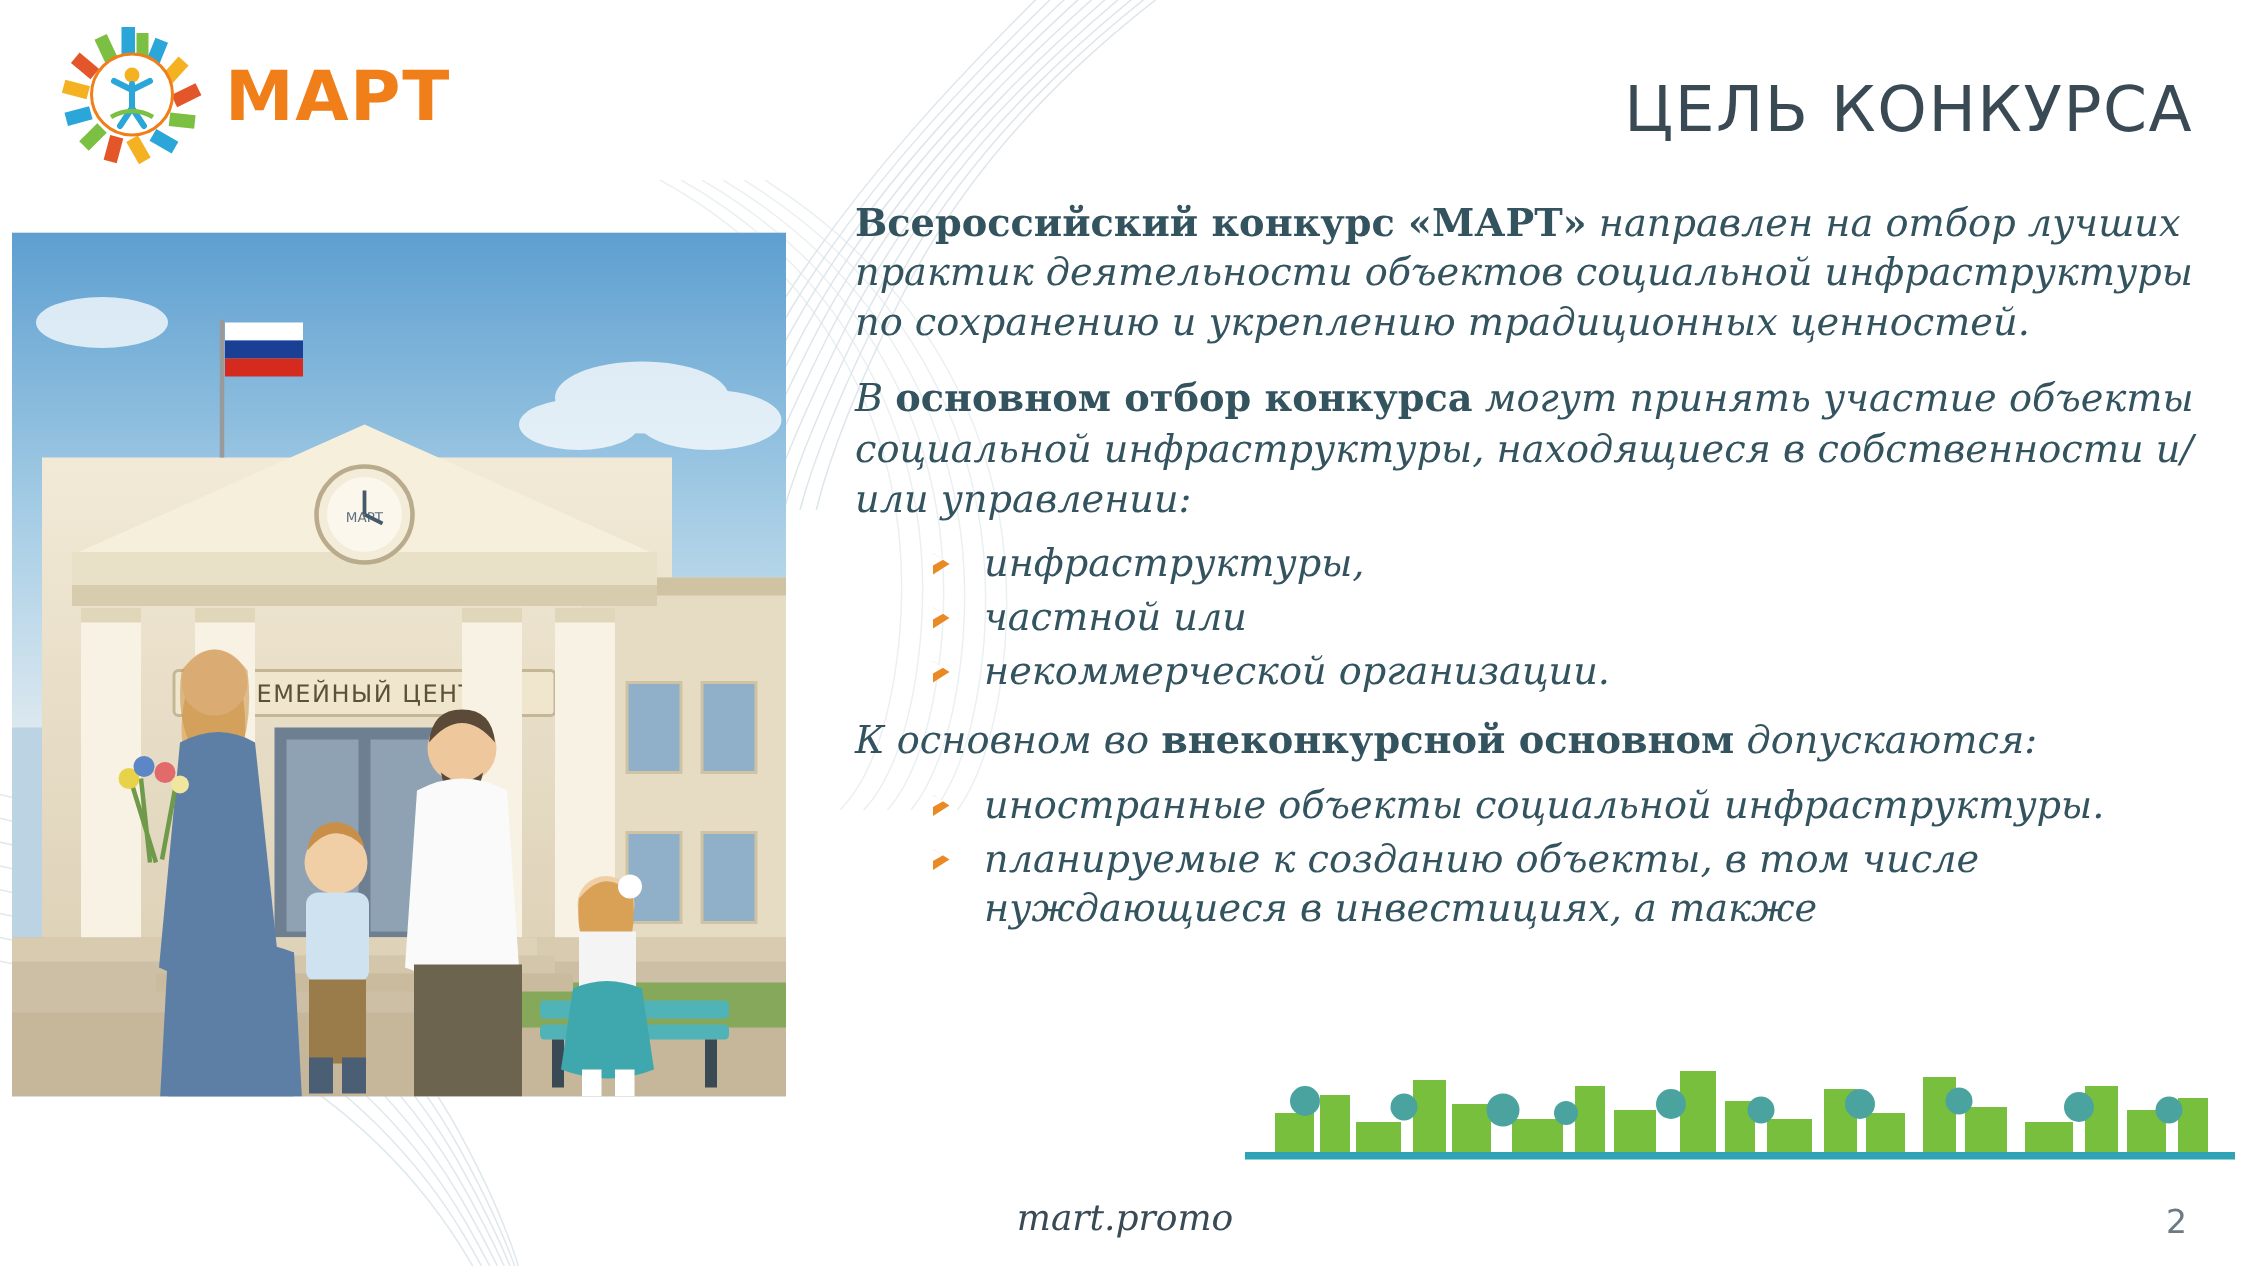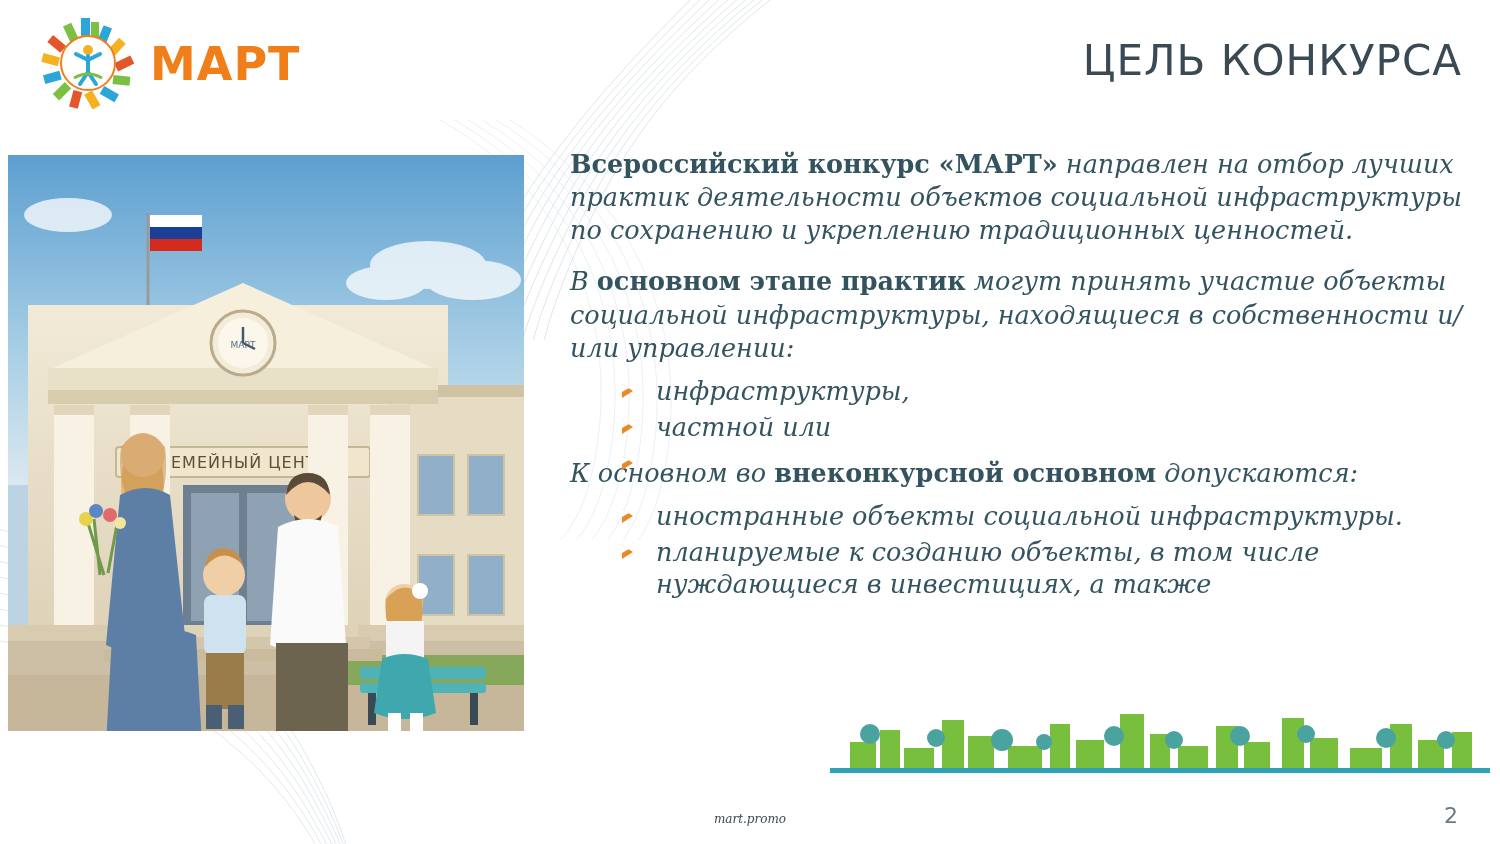--- a/index.html
+++ b/index.html
@@ -70,21 +70,21 @@
     font-size: 46px;
     letter-spacing: 1px;
     color: #f07f1a;
     margin-left: 4px;
     line-height: 1;
   }
 
   
   .page-title {
     position: absolute;
-    top: 36px;
+    top: 48px;
     right: 38px;
     font-family: "DejaVu Sans", sans-serif;
     font-size: 42px;
     letter-spacing: 1px;
     color: #3a4a55;
     font-weight: 400;
     white-space: nowrap;
   }
 
   
@@ -96,21 +96,21 @@
     height: 576px;
     overflow: hidden;
     background: #bcd3e4;
   }
   .photo svg { display: block; }
 
   
   .content {
     position: absolute;
     left: 570px;
-    top: 148px;
+    top: 133px;
     width: 905px;
     color: #31515e;
     font-family: "DejaVu Serif", serif;
   }
   .para {
     font-size: 25.5px;
     line-height: 1.30;
     color: #33535f;
     margin-bottom: 18px;
     font-style: italic;
@@ -166,21 +166,21 @@
     height: 92px;
   }
   .footer-site {
     position: absolute;
     bottom: 18px;
     left: 0;
     width: 1500px;
     text-align: center;
     font-family: "DejaVu Serif", serif;
     font-style: italic;
-    font-size: 12px;
+    font-size: 24px;
     color: #3a4a55;
   }
   .page-number {
     position: absolute;
     bottom: 16px;
     right: 42px;
     font-family: "DejaVu Sans", sans-serif;
     font-size: 22px;
     color: #6b7b85;
   }
@@ -399,27 +399,27 @@
     </svg>
   </div>
 
   <div class="content">
 
     <div class="para">
       <b>Всероссийский конкурс «МАРТ»</b><span> направлен на отбор лучших практик деятельности объектов социальной инфраструктуры по сохранению и укреплению традиционных ценностей.</span>
     </div>
 
     <div class="para tight">
-      <span>В </span><b>основном этапе практик</b><span> могут принять участие объекты социальной инфраструктуры, находящиеся в собственности и/или управлении:</span>
+      <span>В </span><b>основном отбор конкурса</b><span> могут принять участие объекты социальной инфраструктуры, находящиеся в собственности и/или управлении:</span>
     </div>
 
     <ul class="bullets">
       <li><span class="tri"></span><span>инфраструктуры,</span></li>
       <li><span class="tri"></span><span>частной или</span></li>
-      <li><span class="tri"></span></li>
+      <li><span class="tri"></span><span>некоммерческой организации.</span></li>
     </ul>
 
     <div class="para tight">
       <span>К основном во </span><b>внеконкурсной основном</b><span> допускаются:</span>
     </div>
 
     <ul class="bullets">
       <li><span class="tri"></span><span>иностранные объекты социальной инфраструктуры.</span></li>
       <li><span class="tri"></span><span>планируемые к созданию объекты, в том числе нуждающиеся в инвестициях, а также</span></li>
     </ul>

